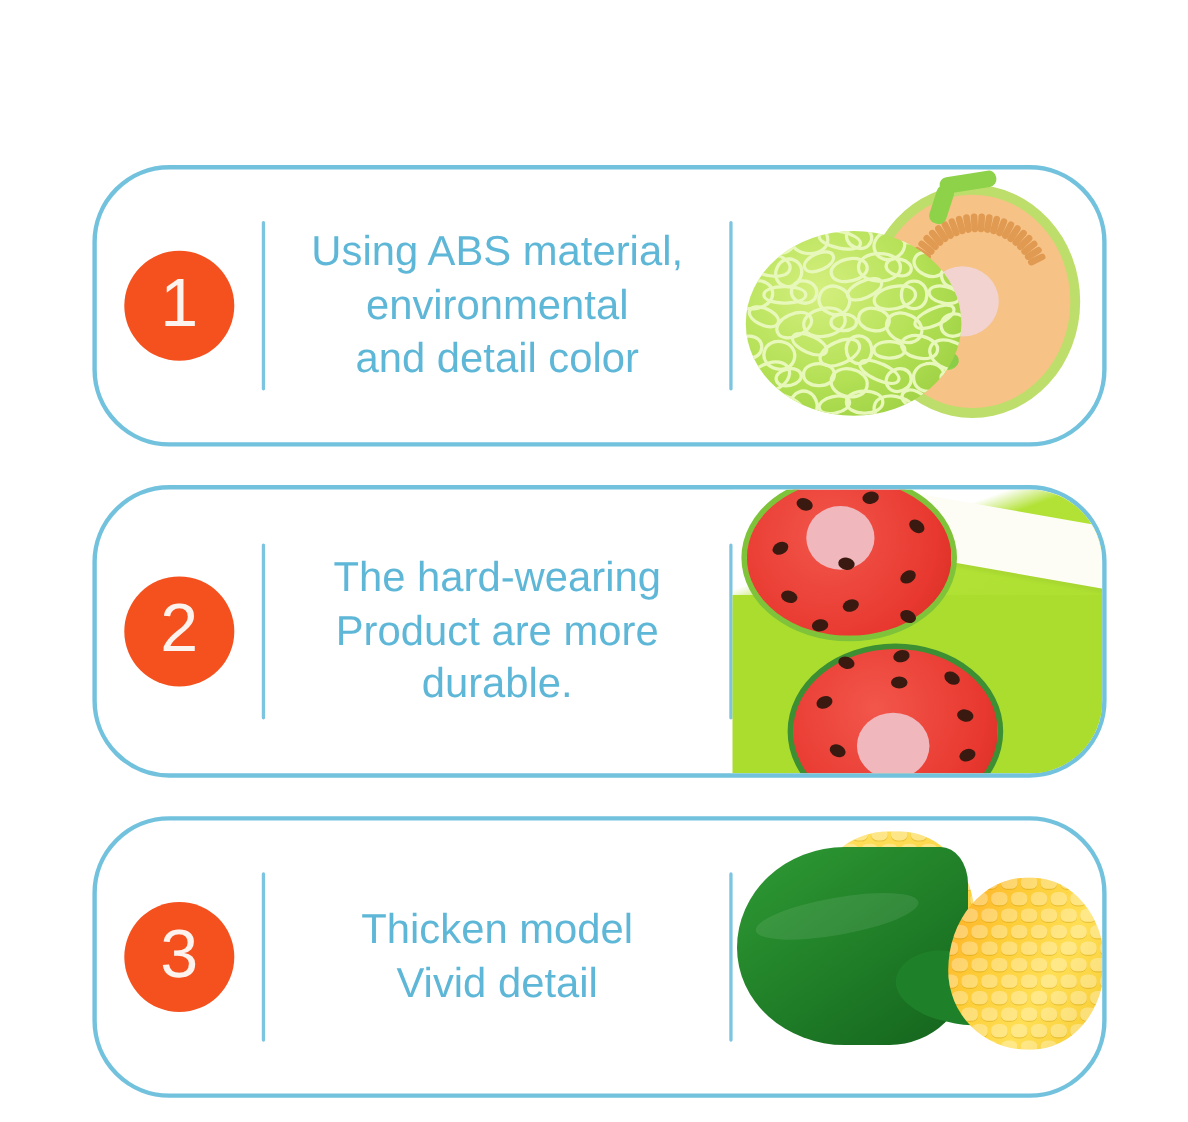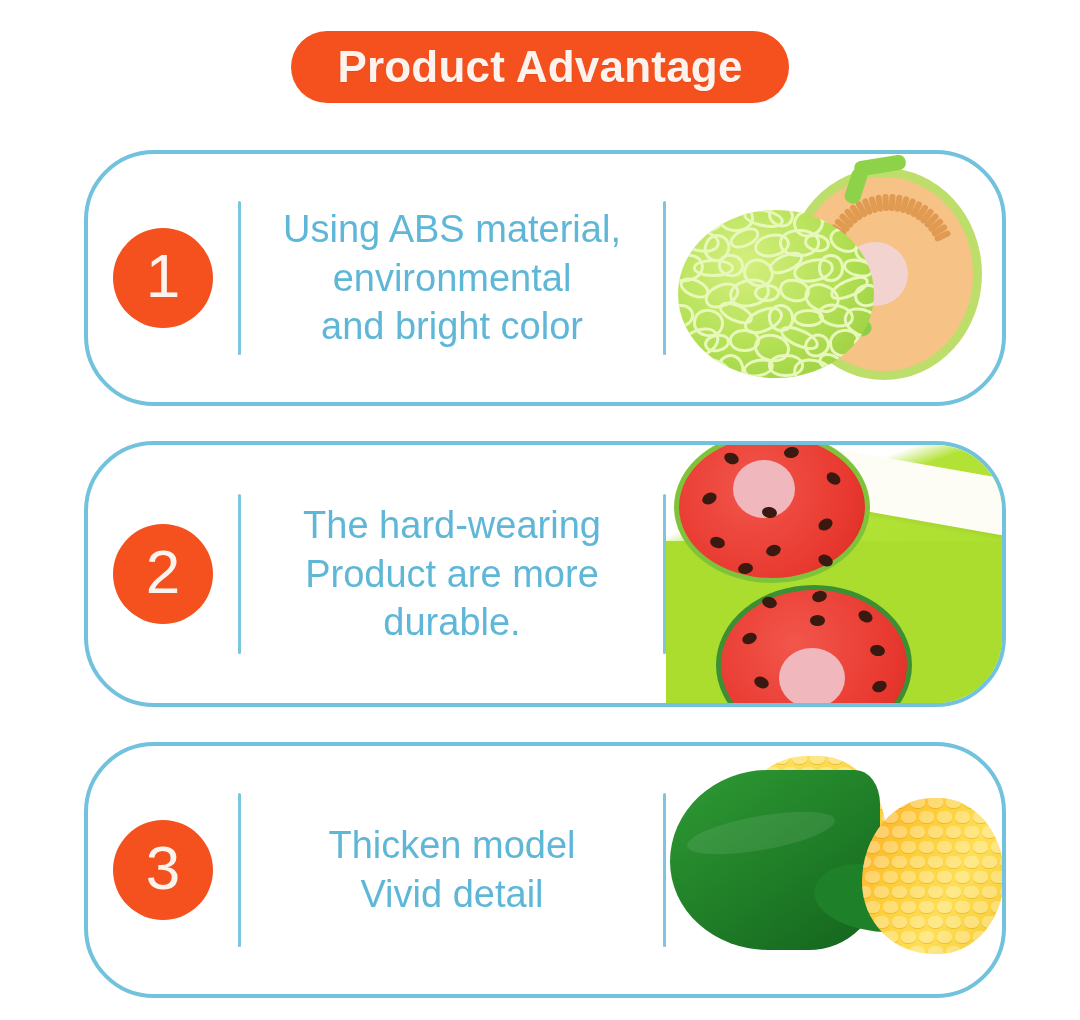--- a/index.html
+++ b/index.html
@@ -355,37 +355,34 @@
     border-radius: 40%;
     background: rgba(255,255,255,0.30);
     box-shadow: 0 1px 0 rgba(190,140,10,0.30);
   }
 </style>
 </head>
 <body>
 
 <div class="page">
 
-  <div class="title-wrap">
-    <div class="title-badge">Product Advantage</div>
-  </div>
 
   <div class="card" id="card-1">
     <div class="card-inner">
 
       <div class="num-col">
         <div class="num-circle">1</div>
       </div>
 
       <div class="rule"></div>
 
       <div class="text-col">
         <div class="adv-text">Using ABS material,
 environmental
-and bright color</div>
+and detail color</div>
       </div>
 
       <div class="rule"></div>
 
       <div class="img-col">
         <div class="photo">
           <div class="melon-half"></div>
           <div class="melon-seeds" id="melon-seeds">
               <i style="left: 80px; top: 0px; transform: rotate(-64deg) translateY(14px);"></i>
               <i style="left: 80px; top: 0px; transform: rotate(-57.9048deg) translateY(14px);"></i>

